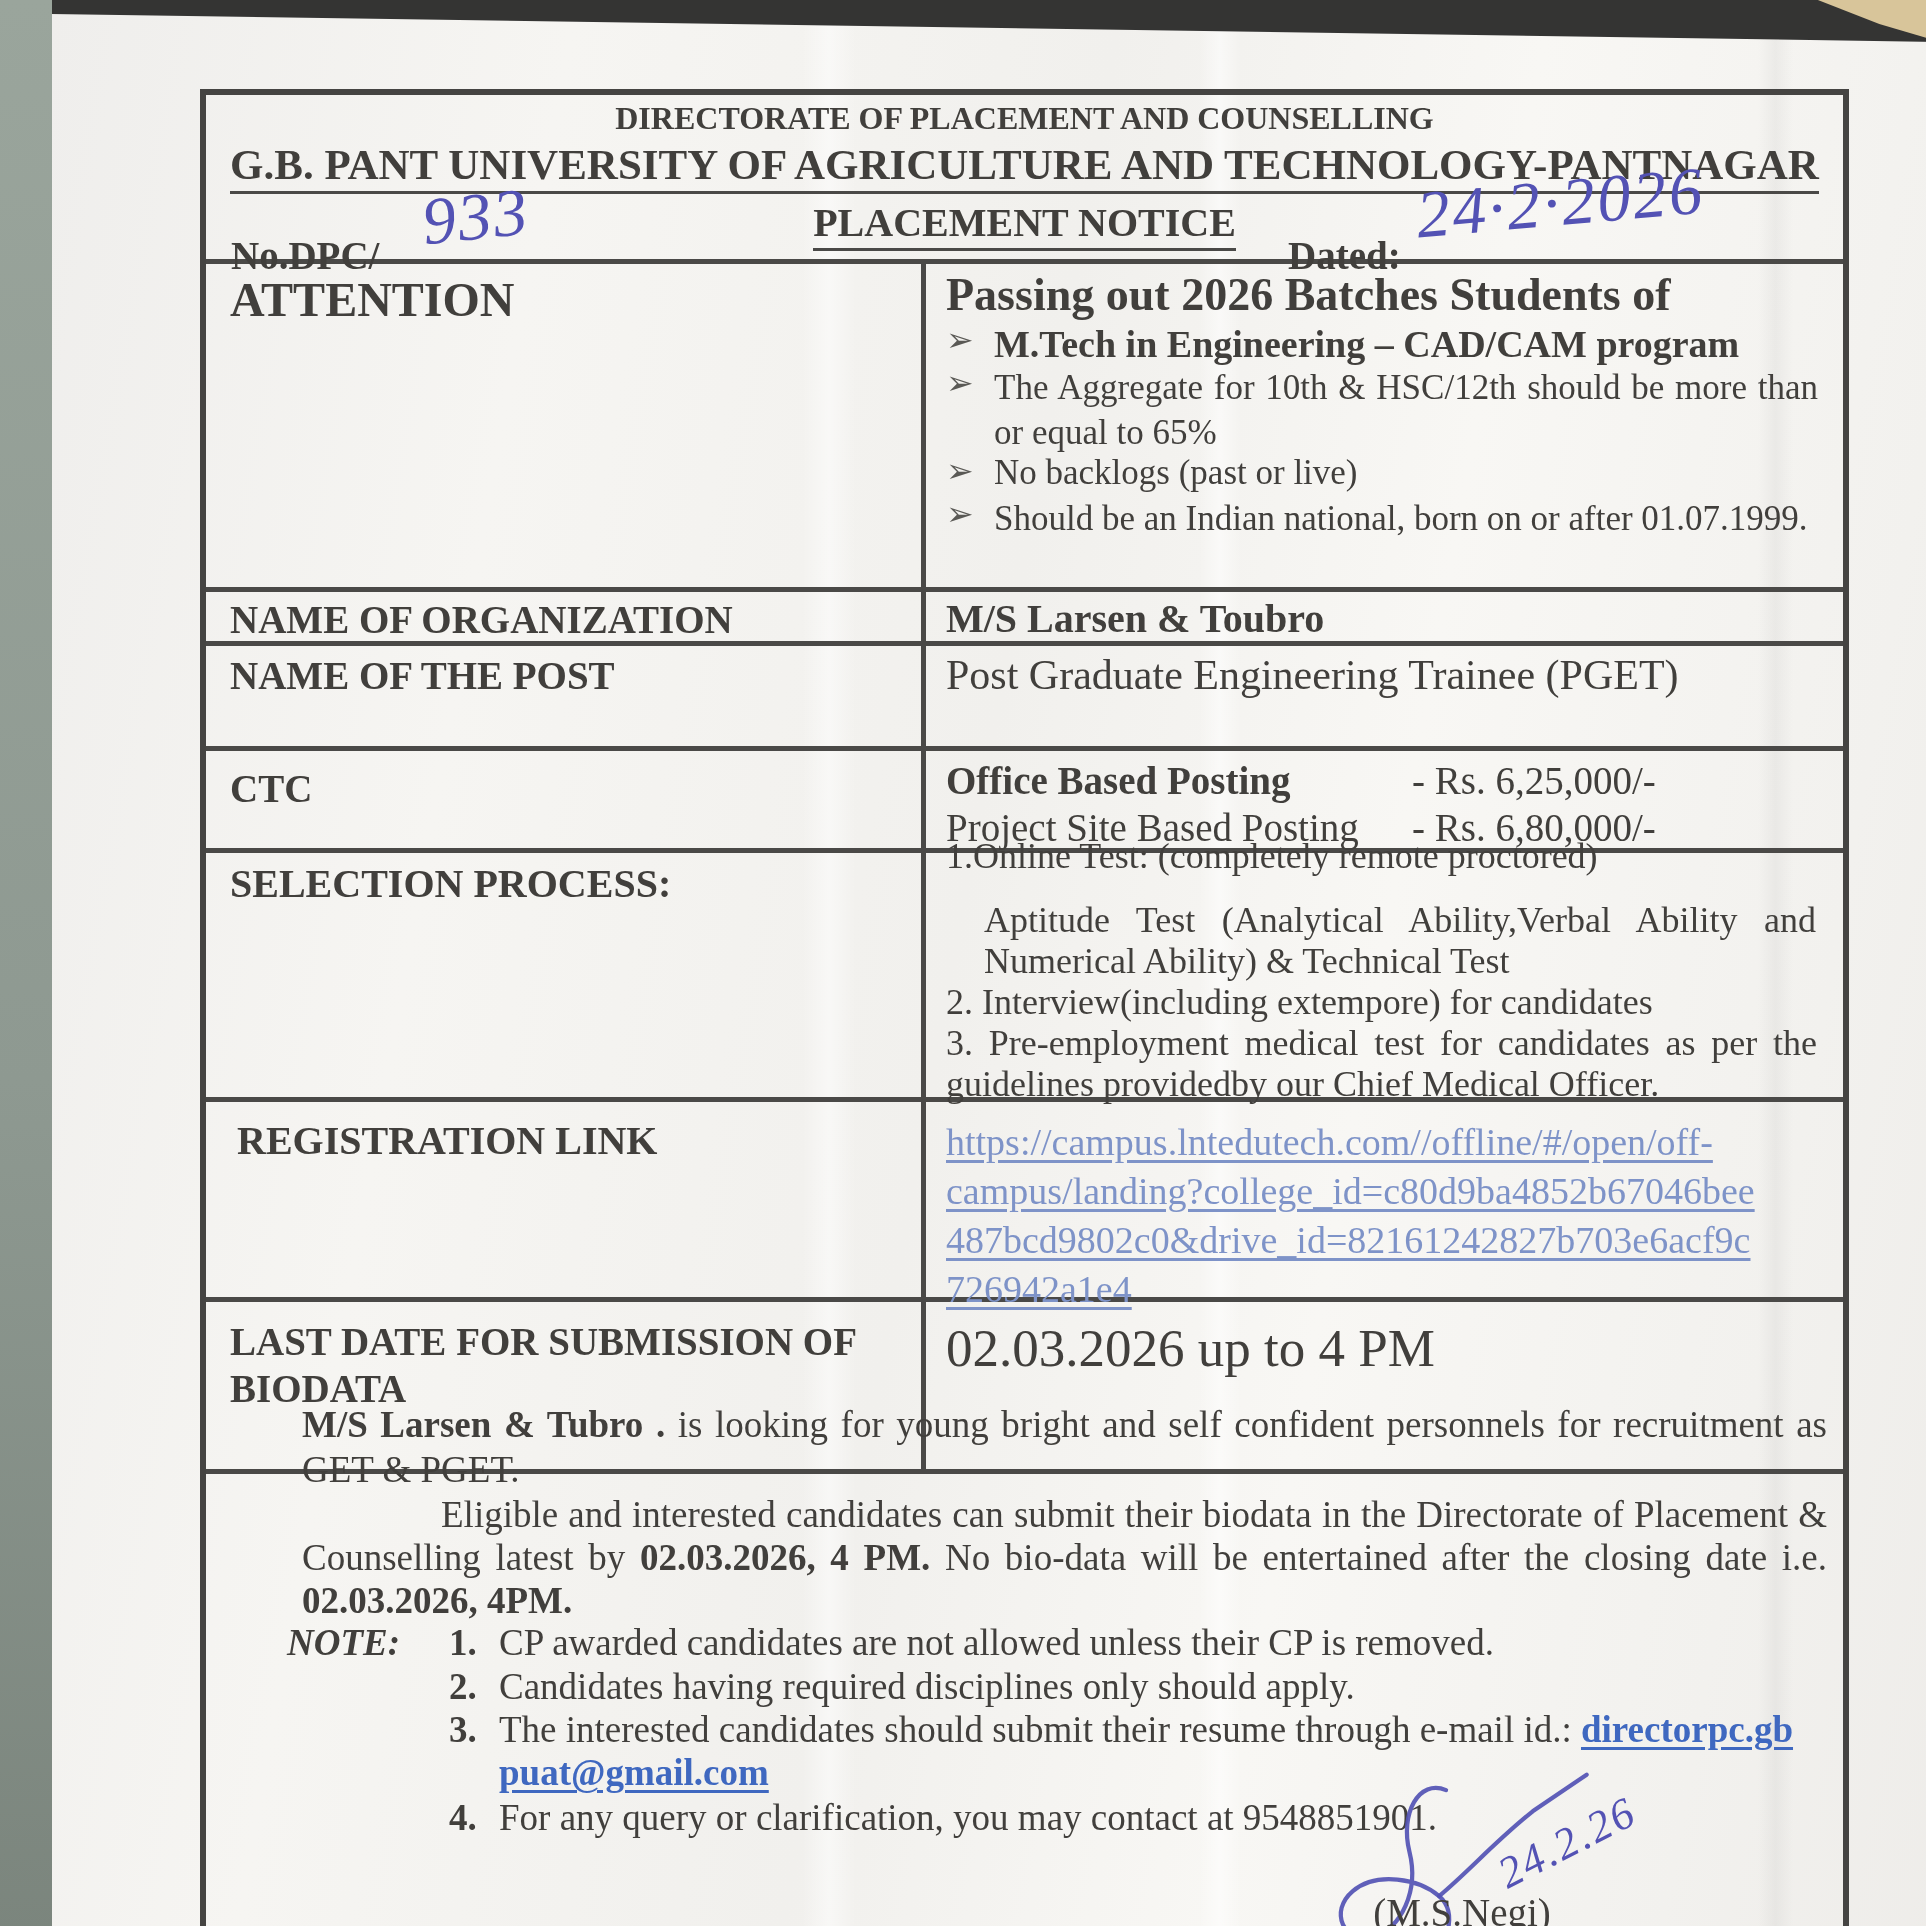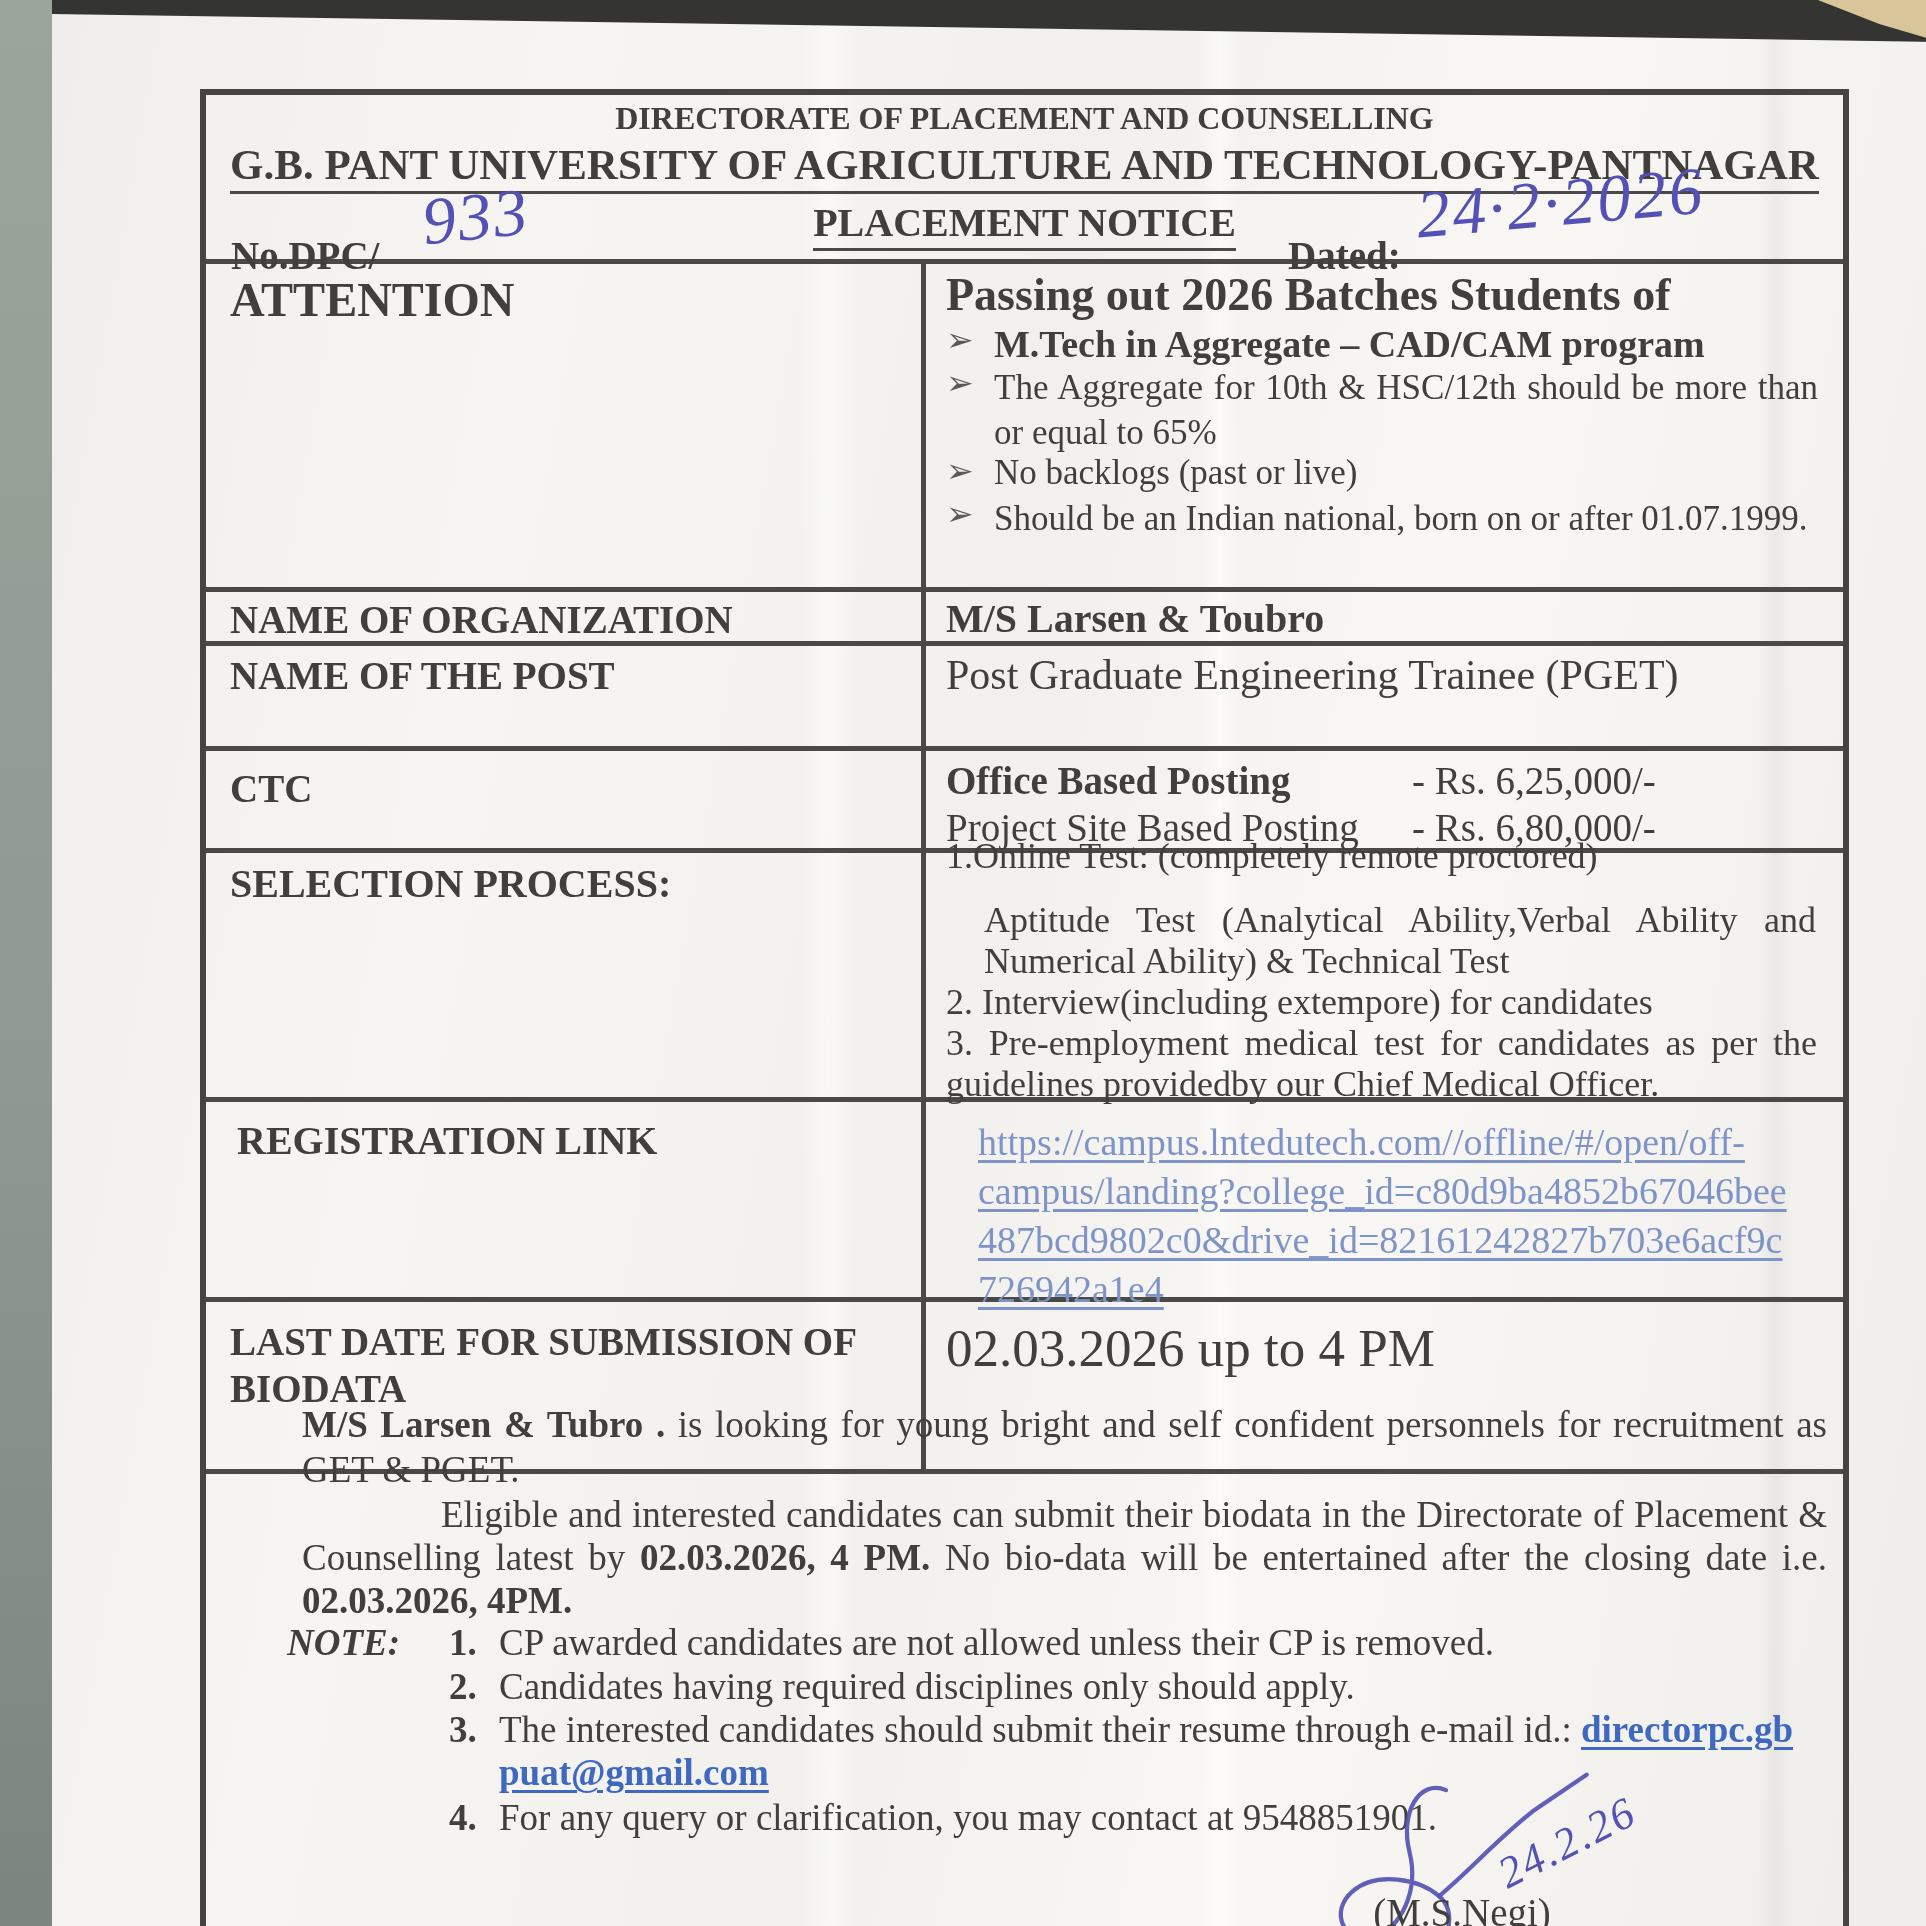--- a/index.html
+++ b/index.html
@@ -82,21 +82,21 @@
     </div>
     <span class="abs b" style="left:25px;top:138px;font-size:39px;">No.DPC/</span>
     <span class="abs ink hand" style="left:216px;top:83px;font-size:67px;transform:rotate(-6deg);">933</span>
     <span class="abs b" style="left:1082px;top:138px;font-size:39px;">Dated:</span>
     <span class="abs ink hand" style="left:1210px;top:69px;font-size:67px;transform:rotate(-5deg);">24·2·2026</span>
 
     <span class="abs b" style="left:24px;top:177px;font-size:48px;">ATTENTION</span>
     <div class="abs b nowrap" style="left:740px;top:173px;font-size:46px;">Passing out  2026 Batches Students of</div>
     <div class="abs bullet-row" style="left:740px;top:227px;width:878px;">
       <span class="arrow">➢</span>
-      <div class="b" style="font-size:38px;">M.Tech in Aggregate – CAD/CAM program</div>
+      <div class="b" style="font-size:38px;">M.Tech in Engineering – CAD/CAM program</div>
     </div>
     <div class="abs bullet-row" style="left:740px;top:270px;width:878px;">
       <span class="arrow">➢</span>
       <div class="just" style="font-size:35px;line-height:45px;width:824px;">The Aggregate for 10th &amp; HSC/12th should be more than or equal to 65%</div>
     </div>
     <div class="abs bullet-row" style="left:740px;top:358px;width:878px;">
       <span class="arrow">➢</span>
       <div style="font-size:35px;">No backlogs (past or live)</div>
     </div>
     <div class="abs bullet-row" style="left:740px;top:401px;width:878px;">
@@ -118,21 +118,21 @@
       <span style="display:inline-block;width:466px;">Project Site Based Posting</span><span>- Rs. 6,80,000/-</span>
     </div>
 
     <span class="abs b" style="left:24px;top:765px;font-size:40px;">SELECTION PROCESS:</span>
     <div class="abs nowrap" style="left:740px;top:740px;font-size:36px;">1.Online Test: (completely remote proctored)</div>
     <div class="abs just" style="left:778px;top:805px;width:832px;font-size:36px;line-height:41px;">Aptitude Test (Analytical Ability,Verbal Ability and Numerical Ability) &amp; Technical Test</div>
     <div class="abs nowrap" style="left:740px;top:886px;font-size:36px;">2. Interview(including extempore) for candidates</div>
     <div class="abs just" style="left:740px;top:928px;width:871px;font-size:36px;line-height:41px;">3. Pre-employment medical test for candidates as per the guidelines providedby our Chief Medical Officer.</div>
 
     <span class="abs b" style="left:31px;top:1022px;font-size:40px;">REGISTRATION LINK</span>
-    <div class="abs" style="left:740px;top:1023px;font-size:38px;line-height:49px;margin-left:32px;">
+    <div class="abs" style="left:740px;top:1023px;font-size:38px;line-height:49px;">
       <div class="url nowrap">https://campus.lntedutech.com//offline/#/open/off-</div>
       <div class="url nowrap">campus/landing?college_id=c80d9ba4852b67046bee</div>
       <div class="url nowrap">487bcd9802c0&amp;drive_id=82161242827b703e6acf9c</div>
       <div class="url nowrap">726942a1e4</div>
     </div>
 
     <div class="abs b" style="left:24px;top:1224px;font-size:39px;">LAST DATE FOR SUBMISSION OF</div>
     <div class="abs b" style="left:24px;top:1271px;font-size:39px;">BIODATA</div>
     <span class="abs nowrap" style="left:740px;top:1223px;font-size:53px;">02.03.2026 up to 4 PM</span>
 

